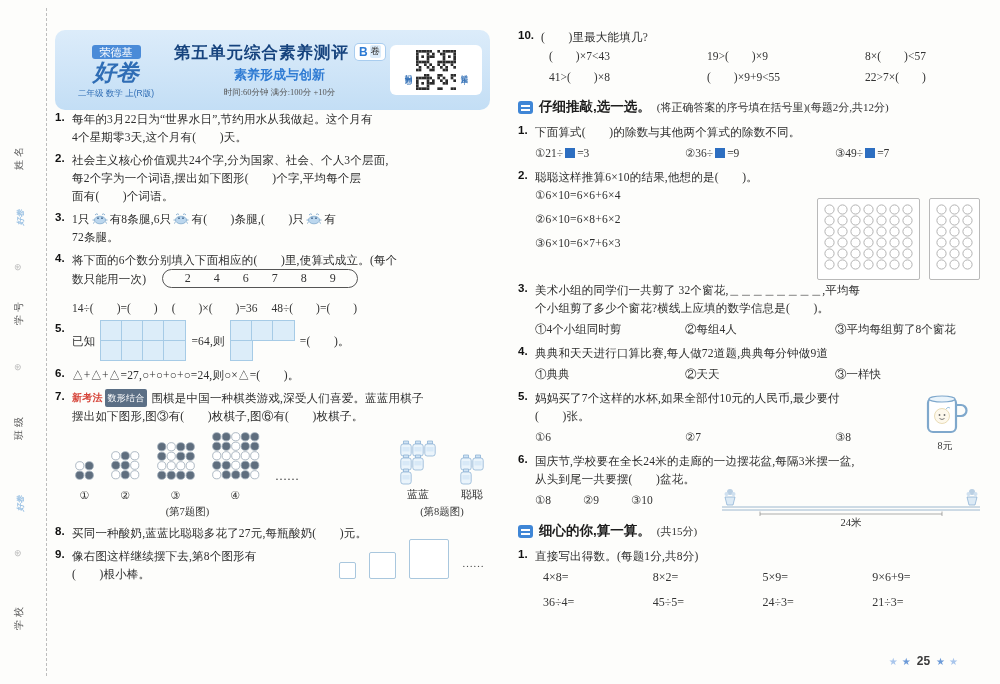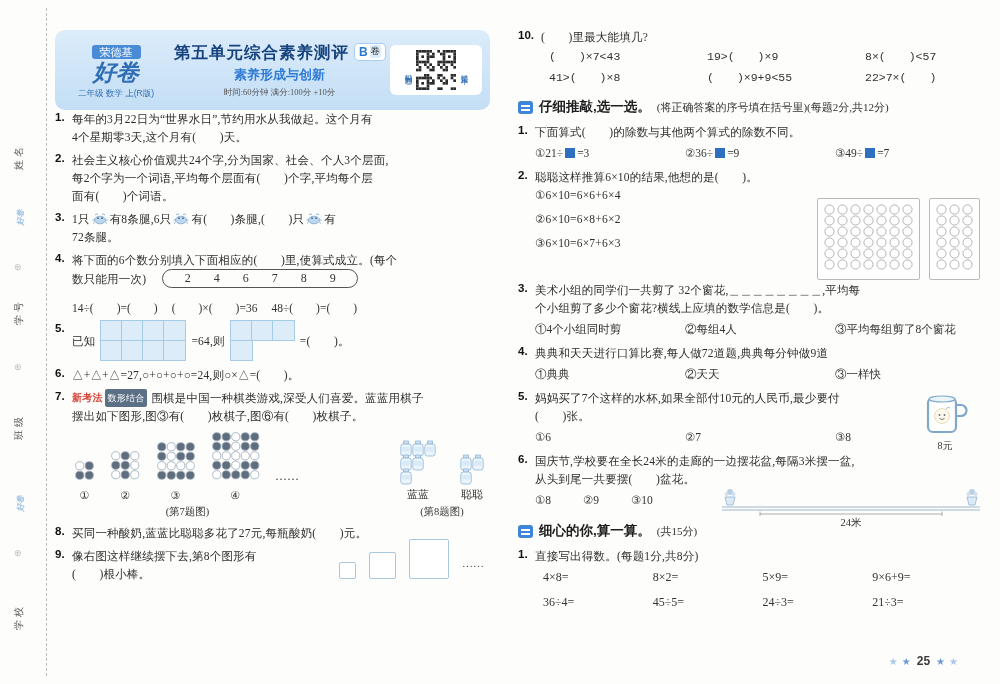--- a/index.html
+++ b/index.html
@@ -83,21 +83,21 @@
   .pyr{display:flex;flex-direction:column;align-items:center}
   .prow{display:flex;margin-top:-3px}
   .pname{font-size:11px;font-family:"Liberation Serif",serif;margin-top:2px;color:#333}
 
   .sqfig{position:absolute;right:6px;top:-8px;display:flex;align-items:flex-end;gap:13px}
   .sq{border:1px solid #a9c7de;background:#fff;border-radius:2px}
   .sq1{width:15px;height:15px}.sq2{width:25px;height:25px}.sq3{width:38px;height:38px}
   .sqdots{font-family:"Liberation Serif",serif;font-size:11px;margin-bottom:10px;color:#444}
 
   
-  .exprow{display:flex;font-family:Liberation Mono, monospace;font-size:11.5px;line-height:21px;padding-left:8px}
+  .exprow{display:flex;font-family:Liberation Serif, serif;font-size:11.5px;line-height:21px;padding-left:8px}
   .exprow span{width:158px;white-space:nowrap}
   .exprow span:last-child{width:auto}
   .opts{display:flex;font-family:"Liberation Serif",serif;font-size:11.5px;line-height:20px;margin-top:2px}
   .opts>span{width:150px;white-space:nowrap}
   .opts.narrow>span{width:48px}
   .opts>span:last-child{width:auto}
   .bsq{display:inline-block;width:10px;height:10px;background:#2e6fc1;vertical-align:-1px;margin:0 2px}
   .circboxes{position:absolute;right:2px;top:30px;display:flex;gap:9px}
   .cbox{border:1px solid #b9b9b9;border-radius:2px;padding:5px;background:#fff}
   .cup{position:absolute;right:14px;top:2px;text-align:center}
@@ -259,21 +259,21 @@
 
     <div class="q">
       <span class="qno">1.</span>
       <div class="qline">每年的3月22日为“世界水日”,节约用水从我做起。这个月有</div>
       <div class="qline">4个星期零3天,这个月有(　　)天。</div>
     </div>
 
     <div class="q">
       <span class="qno">2.</span>
       <div class="qline">社会主义核心价值观共24个字,分为国家、社会、个人3个层面,</div>
-      <div class="qline">每2个字为一个词语,平均每个层面有(　　)个字,平均每个层</div>
+      <div class="qline">每2个字为一个词语,摆出如下图形(　　)个字,平均每个层</div>
       <div class="qline">面有(　　)个词语。</div>
     </div>
 
     <div class="q">
       <span class="qno">3.</span>
       <div class="qline"><span>1只</span><svg class="crab" width="18" height="13" viewBox="0 0 18 13">
             <ellipse cx="9" cy="8" rx="5.5" ry="3.8" fill="#bcd7ee" stroke="#7fa8cc" stroke-width="0.8"></ellipse>
             <circle cx="7" cy="6.2" r="0.9" fill="#44688e"></circle>
             <circle cx="11" cy="6.2" r="0.9" fill="#44688e"></circle>
             <path d="M4 3 Q5.5 1 7 2.5 M14 3 Q12.5 1 11 2.5 M3.5 8 H1.5 M3.7 10 L2 11.5 M14.5 8 H16.5 M14.3 10 L16 11.5" stroke="#7fa8cc" stroke-width="0.9" fill="none"></path>

